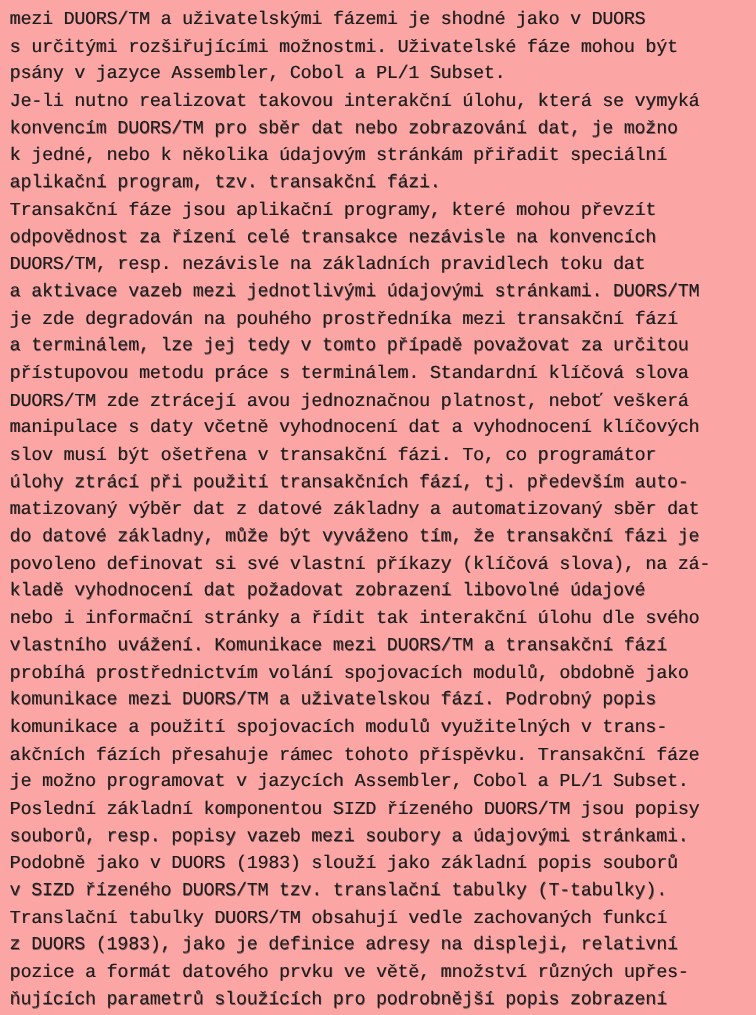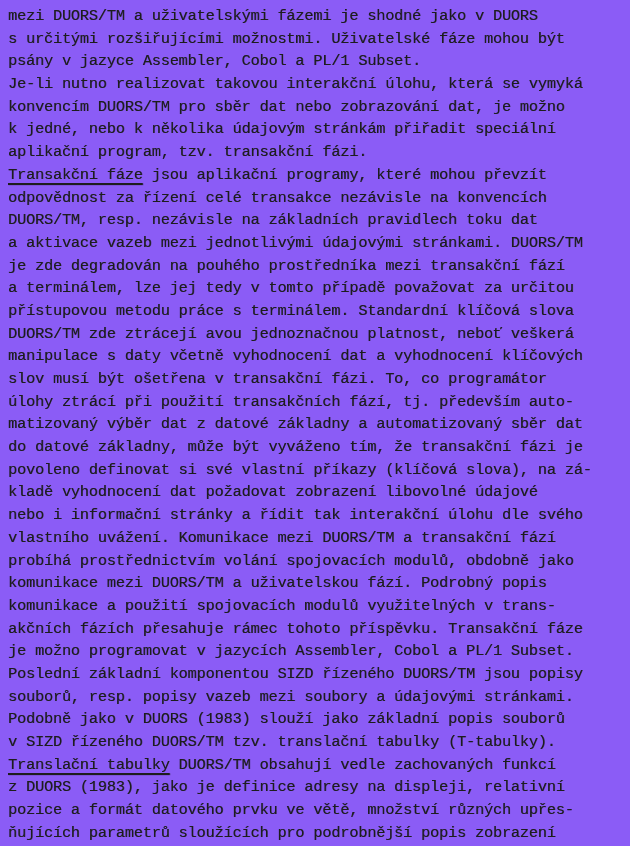--- a/index.html
+++ b/index.html
@@ -4,40 +4,39 @@
 <style>
   html, body {
     margin: 0;
     padding: 0;
     background: #ffffff;
   }
   .page {
     position: relative;
     width: 630px;
     height: 846px;
-    background: #8b5cf6;
+    background: #fca5a5;
     overflow: hidden;
     box-sizing: border-box;
     padding: 5px 0 0 8px;
   }
   .doc-text {
     font-family: "Liberation Mono", "DejaVu Sans Mono", monospace;
     font-size: 15.3px;
     line-height: 22.7px;
     color: #1d1d1d;
     letter-spacing: -0.2px;
     white-space: pre;
     
     text-shadow: 0.45px 0.25px 0 rgba(25, 25, 25, 0.55);
   }
   .line {
     height: 22.7px;
   }
   .underlined-term {
-    text-decoration: underline;
     text-decoration-thickness: 1.5px;
     text-underline-offset: 3.5px;
   }
 </style>
 </head>
 <body>
 
 <div class="page">
   <div class="doc-text" id="doc-text"><div class="line"><span>mezi DUORS/TM a uživatelskými fázemi je shodné jako v DUORS</span></div><div class="line"><span>s určitými rozšiřujícími možnostmi. Uživatelské fáze mohou být</span></div><div class="line"><span>psány v jazyce Assembler, Cobol a PL/1 Subset.</span></div><div class="line"><span>Je-li nutno realizovat takovou interakční úlohu, která se vymyká</span></div><div class="line"><span>konvencím DUORS/TM pro sběr dat nebo zobrazování dat, je možno</span></div><div class="line"><span>k jedné, nebo k několika údajovým stránkám přiřadit speciální</span></div><div class="line"><span>aplikační program, tzv. transakční fázi.</span></div><div class="line"><span class="underlined-term">Transakční fáze</span><span> jsou aplikační programy, které mohou převzít</span></div><div class="line"><span>odpovědnost za řízení celé transakce nezávisle na konvencích</span></div><div class="line"><span>DUORS/TM, resp. nezávisle na základních pravidlech toku dat</span></div><div class="line"><span>a aktivace vazeb mezi jednotlivými údajovými stránkami. DUORS/TM</span></div><div class="line"><span>je zde degradován na pouhého prostředníka mezi transakční fází</span></div><div class="line"><span>a terminálem, lze jej tedy v tomto případě považovat za určitou</span></div><div class="line"><span>přístupovou metodu práce s terminálem. Standardní klíčová slova</span></div><div class="line"><span>DUORS/TM zde ztrácejí avou jednoznačnou platnost, neboť veškerá</span></div><div class="line"><span>manipulace s daty včetně vyhodnocení dat a vyhodnocení klíčových</span></div><div class="line"><span>slov musí být ošetřena v transakční fázi. To, co programátor</span></div><div class="line"><span>úlohy ztrácí při použití transakčních fází, tj. především auto-</span></div><div class="line"><span>matizovaný výběr dat z datové základny a automatizovaný sběr dat</span></div><div class="line"><span>do datové základny, může být vyváženo tím, že transakční fázi je</span></div><div class="line"><span>povoleno definovat si své vlastní příkazy (klíčová slova), na zá-</span></div><div class="line"><span>kladě vyhodnocení dat požadovat zobrazení libovolné údajové</span></div><div class="line"><span>nebo i informační stránky a řídit tak interakční úlohu dle svého</span></div><div class="line"><span>vlastního uvážení. Komunikace mezi DUORS/TM a transakční fází</span></div><div class="line"><span>probíhá prostřednictvím volání spojovacích modulů, obdobně jako</span></div><div class="line"><span>komunikace mezi DUORS/TM a uživatelskou fází. Podrobný popis</span></div><div class="line"><span>komunikace a použití spojovacích modulů využitelných v trans-</span></div><div class="line"><span>akčních fázích přesahuje rámec tohoto příspěvku. Transakční fáze</span></div><div class="line"><span>je možno programovat v jazycích Assembler, Cobol a PL/1 Subset.</span></div><div class="line"><span>Poslední základní komponentou SIZD řízeného DUORS/TM jsou popisy</span></div><div class="line"><span>souborů, resp. popisy vazeb mezi soubory a údajovými stránkami.</span></div><div class="line"><span>Podobně jako v DUORS (1983) slouží jako základní popis souborů</span></div><div class="line"><span>v SIZD řízeného DUORS/TM tzv. translační tabulky (T-tabulky).</span></div><div class="line"><span class="underlined-term">Translační tabulky</span><span> DUORS/TM obsahují vedle zachovaných funkcí</span></div><div class="line"><span>z DUORS (1983), jako je definice adresy na displeji, relativní</span></div><div class="line"><span>pozice a formát datového prvku ve větě, množství různých upřes-</span></div><div class="line"><span>ňujících parametrů sloužících pro podrobnější popis zobrazení</span></div></div>
 </div>

